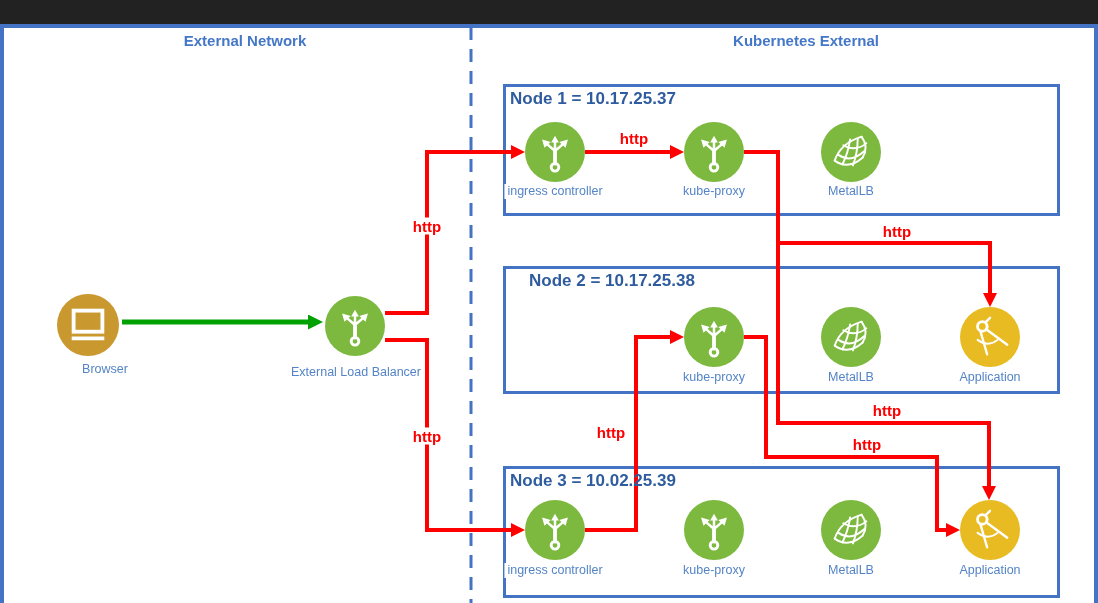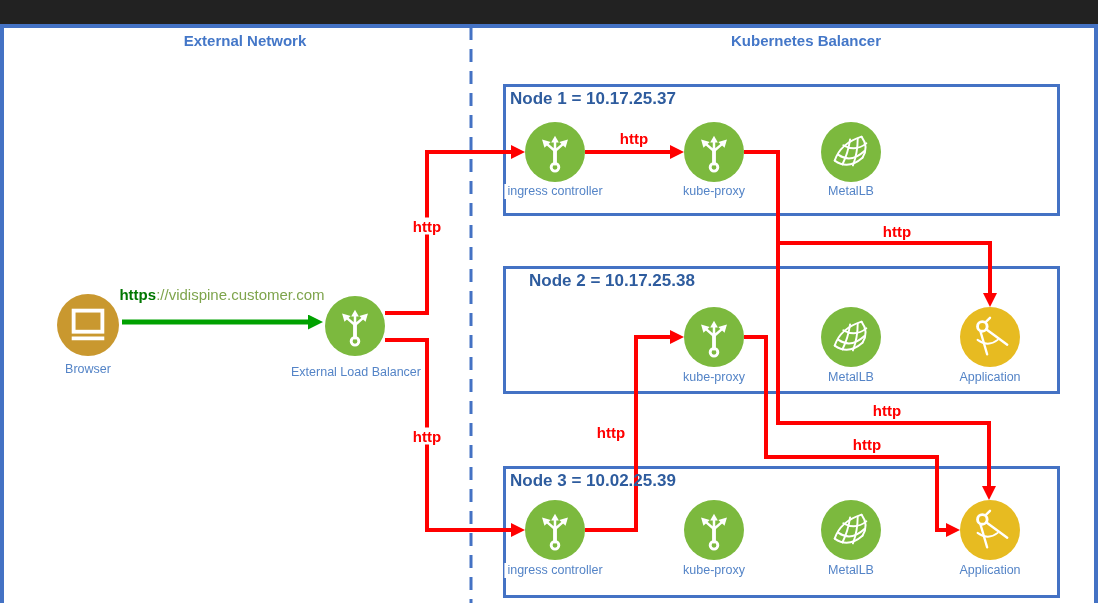--- a/index.html
+++ b/index.html
@@ -87,21 +87,21 @@
       <g id="icon-monitor" stroke="#fff" fill="none">
         <rect x="9" y="9" width="30" height="22" stroke-width="4"></rect>
         <line x1="7" y1="38" x2="41" y2="38" stroke-width="4"></line>
       </g>
     </defs>
   </svg>
 
   <div class="outer-border"></div>
 
   <div class="section-title" style="left:245px;">External Network</div>
-  <div class="section-title" style="left:806px;">Kubernetes Balancer</div>
+  <div class="section-title" style="left:806px;">Kubernetes External</div>
 
   <svg class="conn-svg" width="1098" height="603">
 
     <line x1="471" y1="3" x2="471" y2="600" stroke="#4472C4" stroke-width="3" stroke-dasharray="13 9"></line>
 
     <line x1="122" y1="298" x2="310" y2="298" stroke="#00A100" stroke-width="5" marker-end="url(#arrow-green)"></line>
 
     <g stroke="#FF0000" stroke-width="4" fill="none">
       <path d="M385,289 L427,289 L427,128 L513,128" marker-end="url(#arrow-red)"></path>
       <path d="M385,316 L427,316 L427,506 L513,506" marker-end="url(#arrow-red)"></path>
@@ -119,30 +119,29 @@
 
   <div class="node-title" style="left:510px;top:65px;">Node 1 = 10.17.25.37</div>
   <div class="node-title" style="left:529px;top:247px;">Node 2 = 10.17.25.38</div>
   <div class="node-title" style="left:510px;top:447px;">Node 3 = 10.02.25.39</div>
 
   <div class="cnode big gold-bg" style="left:57px;top:270px;">
     <svg viewBox="0 0 48 48">
         <use href="#icon-monitor"></use>
       </svg>
   </div>
-  <div class="nlabel" style="left:88px;top:338px;">Browser</div>
+  <div class="nlabel" style="left:105px;top:338px;">Browser</div>
 
   <div class="cnode green-bg" style="left:325px;top:272px;">
     <svg viewBox="0 0 48 48">
         <use href="#icon-branch"></use>
       </svg>
   </div>
   <div class="nlabel" style="left:356px;top:341px;">External Load Balancer</div>
 
-  <div class="url-label" style="left:222px;top:271px;"><span class="url-bold">https</span><span class="url-rest">://vidispine.customer.com</span></div>
 
   <div class="cnode green-bg" style="left:525px;top:98px;">
     <svg viewBox="0 0 48 48">
         <use href="#icon-branch"></use>
       </svg>
   </div>
   <div class="nlabel" style="left:555px;top:160px;">ingress controller</div>
 
   <div class="cnode green-bg" style="left:684px;top:98px;">
     <svg viewBox="0 0 48 48">

